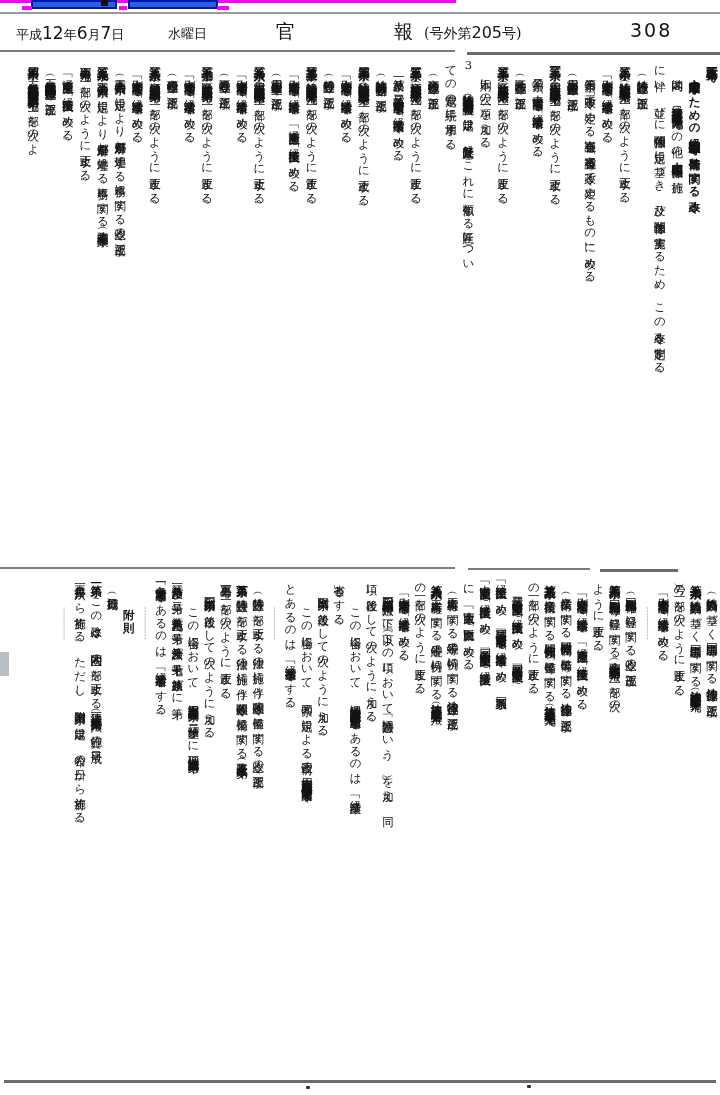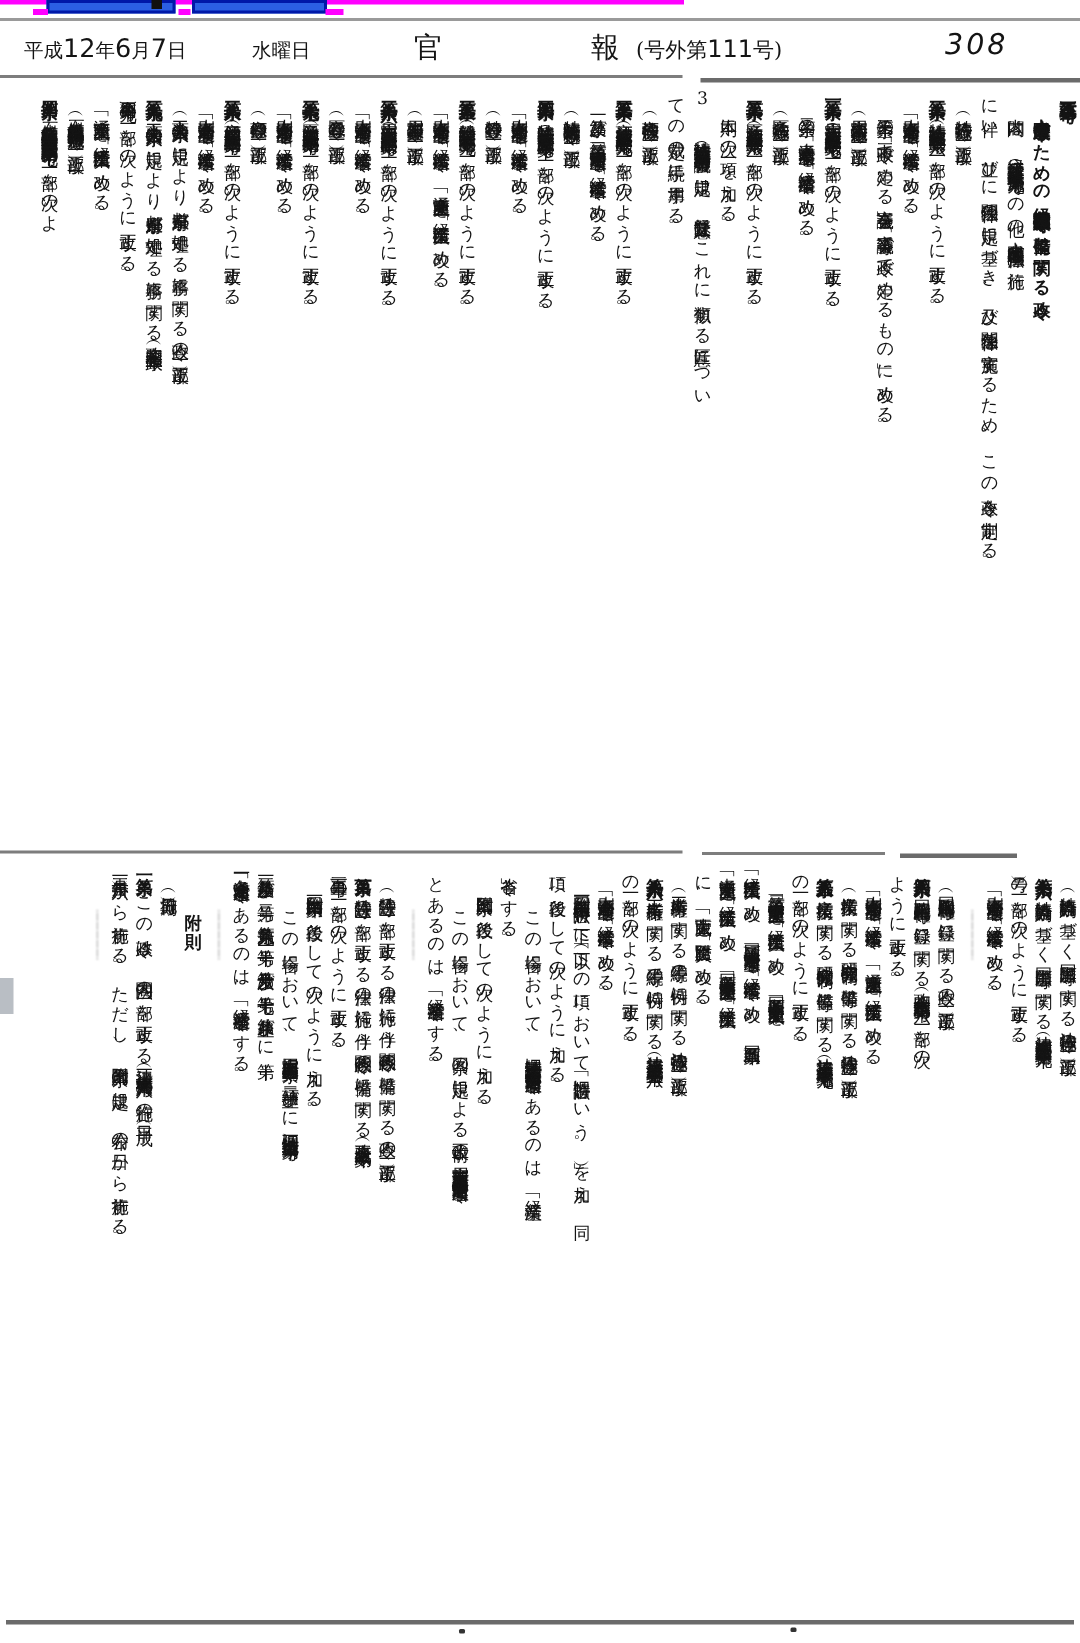--- a/index.html
+++ b/index.html
@@ -33,21 +33,21 @@
   #rule-mid-c{left:600px;top:569px;width:78px;height:3px;background:#6b6b6b;}
   #rule-bottom{left:4px;top:1080px;width:712px;height:3px;background:#6b6b6b;}
   
   #header{position:absolute;left:0;top:17px;width:612px;height:32px;font-size:13px;}
   #hdr-date{position:absolute;left:16px;top:6px;white-space:nowrap;}
   #hdr-date .num{font-size:17px;font-family:"DejaVu Sans","Liberation Sans",sans-serif;}
   #hdr-weekday{position:absolute;left:168px;top:8px;}
   #hdr-kanpo{position:absolute;left:276px;top:2px;font-size:19px;letter-spacing:40px;white-space:nowrap;}
   #hdr-issue{position:absolute;left:424px;top:6px;font-size:14px;white-space:nowrap;}
   #hdr-issue .num{font-size:16px;font-family:"DejaVu Sans","Liberation Sans",sans-serif;}
-  #hdr-page{position:absolute;left:630px;top:2px;font-size:19px;letter-spacing:2px;font-family:"DejaVu Sans","Liberation Sans",sans-serif;font-style:italic;}
+  #hdr-page{position:absolute;left:630px;top:2px;font-size:19px;letter-spacing:2px;font-family:"DejaVu Sans","Liberation Sans",sans-serif;}
   
   .band{
     position:absolute;left:0;width:720px;
     writing-mode:vertical-rl;text-orientation:upright;
     font-size:11.5px;line-height:1;letter-spacing:0.6px;
     overflow:visible;white-space:nowrap;
   }
   #band-top{top:58px;height:497px;padding-right:10px;}
   #band-bottom{top:576px;height:504px;padding-right:40px;}
   .col{height:auto;}
@@ -78,21 +78,21 @@
 <div class="rule" id="rule-head-b"></div>
 <div class="rule" id="rule-mid-a"></div>
 <div class="rule" id="rule-mid-b"></div>
 <div class="rule" id="rule-mid-c"></div>
 <div class="rule" id="rule-bottom"></div>
 
 <div id="header">
   <span id="hdr-date"><span>平成</span><span class="num">12</span><span>年</span><span class="num">6</span><span>月</span><span class="num">7</span><span>日</span></span>
   <span id="hdr-weekday">水曜日</span>
   <span id="hdr-kanpo">官　報</span>
-  <span id="hdr-issue"><span>(号外第</span><span class="num">111</span><span>号)</span></span>
+  <span id="hdr-issue"><span>(号外第</span><span class="num">205</span><span>号)</span></span>
   <span id="hdr-page">308</span>
 </div>
 
 <div class="band" id="band-top">
     <div class="col bold">政令第三百十一号</div>
     <div class="col bold">　中央省庁等改革のための経済産業省関係政令等の整備に関する政令</div>
     <div class="col">　内閣は、経済産業省設置法（平成十一年法律第九十九号）その他の中央省庁等改革関係法律の施行</div>
     <div class="col">に伴い、並びに関係法律の規定に基づき、及び関係法律を実施するため、この政令を制定する。</div>
     <div class="col">　（特許法施行令の一部改正）</div>
     <div class="col"><b>第三十条</b>　特許法施行令（昭和三十五年政令第十六号）の一部を次のように改正する。</div>

